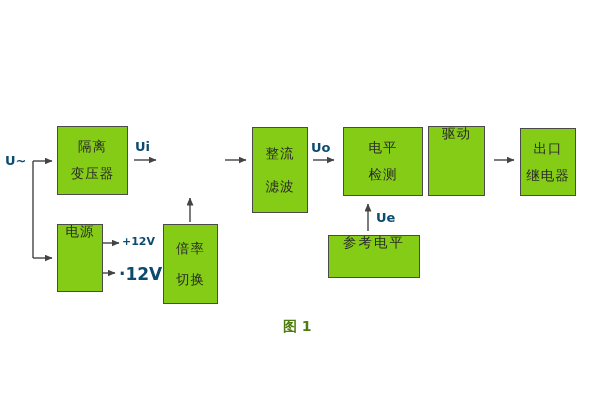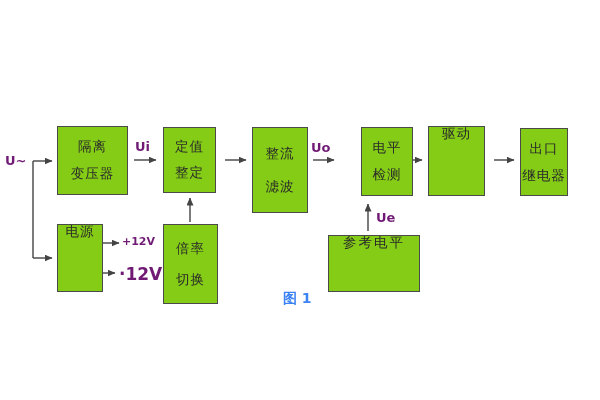--- a/index.html
+++ b/index.html
@@ -10,26 +10,26 @@
   .wires { position:absolute; left:0; top:0; width:600px; height:400px; }
   .box {
     position:absolute; box-sizing:border-box;
     border:1.5px solid #4a4a4a; background:#84cc16;
     display:flex; flex-direction:column; align-items:center; justify-content:space-evenly;
     color:#2a2a2a; font-size:13.5px; font-weight:400; letter-spacing:1px;
     text-align:center; line-height:1;
   }
   .box.single { justify-content:flex-start; }
   .sig {
-    position:absolute; color:#701a75; font-size:13px; font-weight:bold;
+    position:absolute; color:#0c4a6e; font-size:13px; font-weight:bold;
     line-height:1; white-space:nowrap;
   }
   .caption {
-    position:absolute; color:#3b82f6; font-size:14px; font-weight:600;
-    line-height:1; white-space:nowrap;
+    position:absolute; color:#4d7c0f; font-size:14px; font-weight:600;
+    line-height:1; white-space:nowrap;margin-top:28px;
   }
 </style>
 </head>
 <body>
 
 <div class="stage">
 
   <svg class="wires" viewBox="0 0 600 400" xmlns="http://www.w3.org/2000/svg">
     <defs>
       <marker id="arr" markerWidth="8" markerHeight="7" refX="7.5" refY="3.5" orient="auto" markerUnits="userSpaceOnUse">
@@ -50,54 +50,50 @@
       <line x1="190" y1="222" x2="190" y2="198" marker-end="url(#arr)"></line>
       <line x1="368" y1="231" x2="368" y2="204" marker-end="url(#arr)"></line>
     </g>
   </svg>
 
   <div class="box" style="left:57px; top:126px; width:71px; height:69px;">
     <span>隔离</span>
     <span>变压器</span>
   </div>
 
-  <div class="box" style="left:163px; top:127px; width:53px; height:66px;">
-    <span>定值</span>
-    <span>整定</span>
-  </div>
 
   <div class="box" style="left:252px; top:127px; width:56px; height:86px;">
     <span>整流</span>
     <span>滤波</span>
   </div>
 
-  <div class="box" style="left:361px; top:127px; width:52px; height:69px;">
+  <div class="box" style="left:343px; top:127px; width:80px; height:69px;">
     <span>电平</span>
     <span>检测</span>
   </div>
 
   <div class="box single" style="left:428px; top:126px; width:57px; height:70px;">
     <span>驱动</span>
   </div>
 
-  <div class="box" style="left:520px; top:128px; width:48px; height:68px;">
+  <div class="box" style="left:520px; top:128px; width:56px; height:68px;">
     <span>出口</span>
     <span>继电器</span>
   </div>
 
   <div class="box single" style="left:57px; top:224px; width:46px; height:68px;">
     <span>电源</span>
   </div>
 
   <div class="box" style="left:163px; top:224px; width:55px; height:80px;">
     <span>倍率</span>
     <span>切换</span>
   </div>
 
-  <div class="box single" style="left:328px; top:235px; width:92px; height:57px; letter-spacing:2px;">
+  <div class="box single" style="left:328px; top:235px; width:92px; height:43px; letter-spacing:2px;">
     <span>参考电平</span>
   </div>
 
   <span class="sig" style="left:5px; top:154px;">U~</span>
   <span class="sig" style="left:135px; top:140px;">Ui</span>
   <span class="sig" style="left:311px; top:141px;">Uo</span>
   <span class="sig" style="left:376px; top:211px;">Ue</span>
   <span class="sig" style="left:122px; top:236px; font-size:11px;">+12V</span>
   <span class="sig" style="left:119px; top:266px; font-size:17px;">·12V</span>
 

